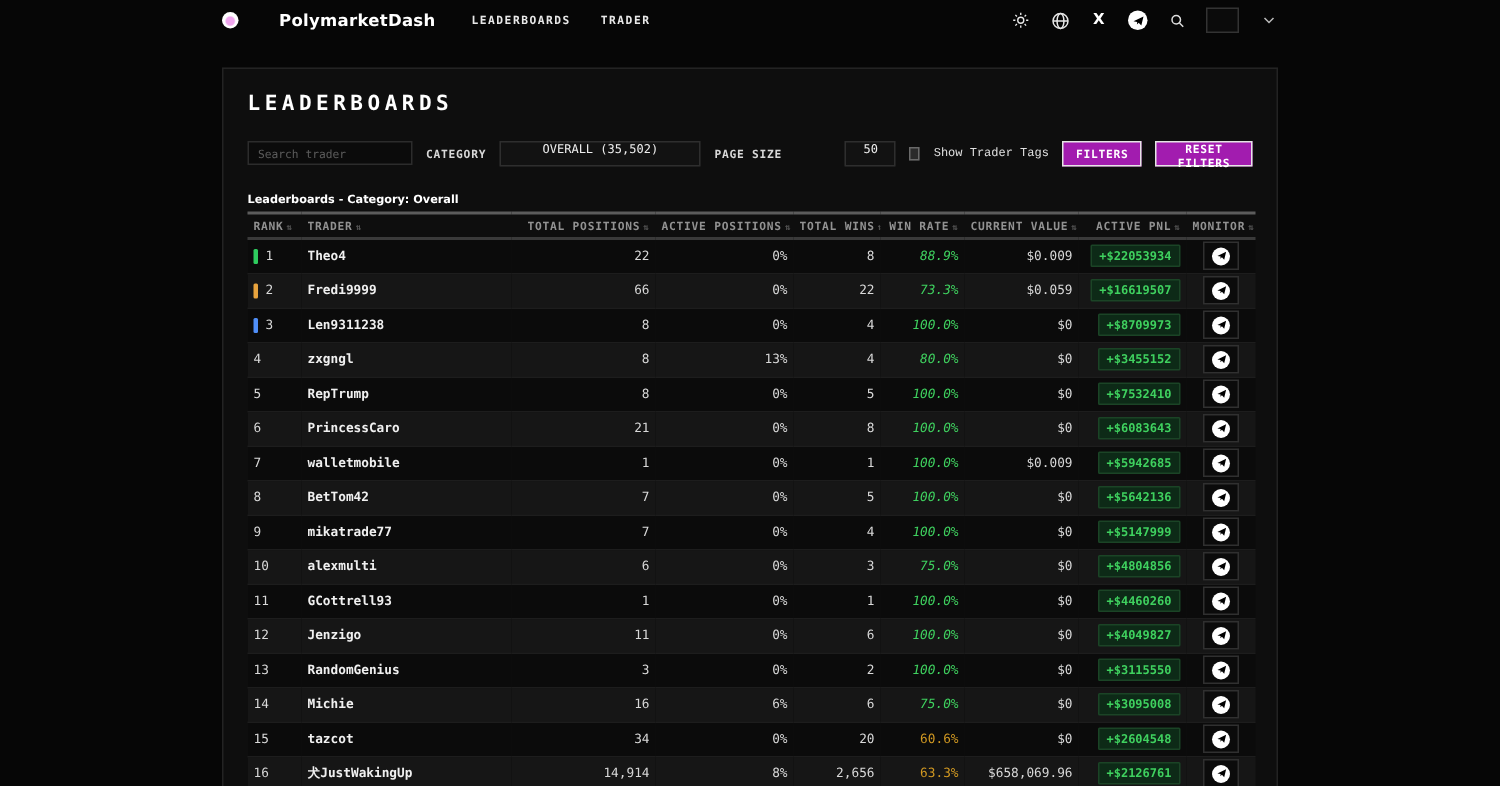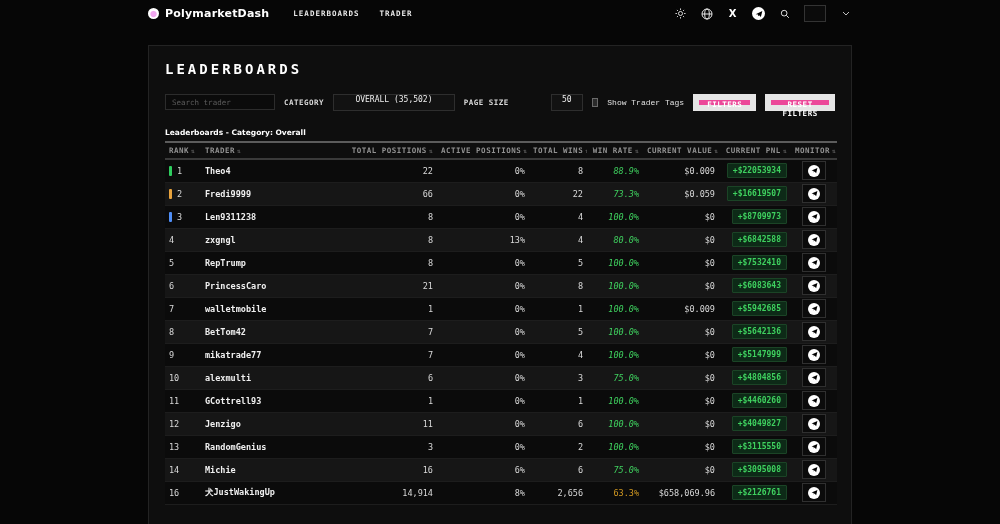--- a/index.html
+++ b/index.html
@@ -5,21 +5,21 @@
   * { margin:0; padding:0; box-sizing:border-box; }
   html,body { width:1000px; height:524px; overflow:hidden; }
   body { background:#060606; font-family:"DejaVu Sans Mono", monospace; color:#ddd; }
 
   
   .topbar { height:27px; display:flex; align-items:center; background:#060606; }
   .topbar-inner { display:flex; align-items:center; width:704px; margin:0 auto; }
   .brand { display:flex; align-items:center; gap:6px; margin-right:24px; }
   .logo { width:11px; height:11px; border-radius:50%;
           background:radial-gradient(circle at 50% 55%, #f0a6ee 0 32%, #ffffff 45% 100%); }
-  .brand-name { font-family:"DejaVu Sans", sans-serif; font-weight:bold; font-size:11px; color:#fff; letter-spacing:.2px; }
+  .brand-name { font-family:"DejaVu Sans", sans-serif; font-weight:bold; font-size:11px; color:#fff; letter-spacing:.2px;margin-left:21px; }
   .nav-links { display:flex; gap:20px; }
   .nav-link { font-size:7.5px; font-weight:bold; letter-spacing:1px; color:#e8e8e8; cursor:pointer; }
   .topbar-right { margin-left:auto; display:flex; align-items:center; gap:13px; }
   .tb-icon { width:13px; height:13px; display:flex; align-items:center; justify-content:center; color:#e8e8e8; cursor:pointer; }
   .x-glyph { font-family:"DejaVu Sans", sans-serif; font-weight:bold; font-size:10px; color:#fff; }
   .tg-circle { width:13px; height:13px; border-radius:50%; background:#fff; display:flex; align-items:center; justify-content:center; }
   .nav-search { width:142px; height:16px; background:#0b0b0b; border:1px solid #2e2e2e; color:#ddd;
                 font-family:"DejaVu Sans Mono", monospace; font-size:7.5px; padding:0 6px; outline:none; }
   .nav-search::placeholder { color:#5f5f5f; }
   .mini-box { width:22px; height:17px; border:1px solid #333; background:#0b0b0b; cursor:pointer; }
@@ -33,21 +33,21 @@
   .filter-search { width:110px; height:16px; background:#0b0b0b; border:1px solid #2c2c2c; color:#ddd;
                    font-family:"DejaVu Sans Mono", monospace; font-size:7.5px; padding:0 6px; outline:none; }
   .filter-search::placeholder { color:#5c5c5c; }
   .filter-label { font-size:7.5px; font-weight:bold; letter-spacing:.5px; color:#d8d8d8; white-space:nowrap; }
   .select { height:17px; background:#121212; border:1px solid #2e2e2e; display:flex; align-items:center;
             justify-content:space-between; padding:0 6px; gap:6px; font-size:8px; color:#eee; cursor:pointer; white-space:nowrap;flex-direction:column; }
   .select.category { width:182px; }
   .select.pagesize { width:42px;margin-left:33px; }
   .checkbox { width:9px; height:9px; background:#2b2b2b; border:1px solid #6a6a6a; cursor:pointer; }
   .check-label { font-size:8px; color:#e0e0e0; white-space:nowrap;font-family:Liberation Mono, monospace; }
-  .btn { height:17px; background:#ec4899; border:6px solid #e5e5e5; color:#fff; font-family:"DejaVu Sans Mono", monospace;
+  .btn { height:17px; background:#a21caf; border:1px solid #e5e5e5; color:#fff; font-family:"DejaVu Sans Mono", monospace;
          font-weight:bold; font-size:7.5px; letter-spacing:.5px; padding:0 8px; cursor:pointer; }
 
   .table-caption { margin-top:17px; margin-bottom:4px; font-family:"DejaVu Sans", sans-serif;
                    font-size:7.5px; font-weight:bold; color:#fff; }
 
   table { width:672px; border-collapse:collapse; table-layout:fixed; }
   thead tr { border-top:2px solid #5c5c5c; border-bottom:2px solid #3a3a3a; }
   th { font-size:7.5px; font-weight:bold; letter-spacing:.5px; color:#929292; padding:3px 4px; white-space:nowrap; overflow:hidden; }
   .sort-glyph { font-size:6px; color:#555; margin-left:2px; }
   td { padding:0 4px; height:23px; font-size:8.5px; color:#d9d9d9; white-space:nowrap; overflow:hidden; }
@@ -150,21 +150,21 @@
   <table>
     <thead>
         <tr id="header-row">
           <th class="al" style="width: 36px;"><span>RANK</span><span class="sort-glyph">⇅</span></th>
           <th class="al" style="width: 140px;"><span>TRADER</span><span class="sort-glyph">⇅</span></th>
           <th class="ar" style="width: 96px;"><span>TOTAL POSITIONS</span><span class="sort-glyph">⇅</span></th>
           <th class="ar" style="width: 92px;"><span>ACTIVE POSITIONS</span><span class="sort-glyph">⇅</span></th>
           <th class="ar" style="width: 58px;"><span>TOTAL WINS</span><span class="sort-glyph">⇅</span></th>
           <th class="ar" style="width: 56px;"><span>WIN RATE</span><span class="sort-glyph">⇅</span></th>
           <th class="ar" style="width: 76px;"><span>CURRENT VALUE</span><span class="sort-glyph">⇅</span></th>
-          <th class="ar" style="width: 72px;"><span>CURRENT PNL</span><span class="sort-glyph">⇅</span></th>
+          <th class="ar" style="width: 72px;"><span>ACTIVE PNL</span><span class="sort-glyph">⇅</span></th>
           <th class="ac" style="width: 46px;"><span>MONITOR</span><span class="sort-glyph">⇅</span></th>
         </tr>
       </thead>
     <tbody id="table-body">
         <tr>
           <td class="al">
             <span class="rank-cell">
               <span class="medal-bar" style="background:#2ecc5e"></span>
               <span>1</span>
             </span>
@@ -233,21 +233,21 @@
             <span class="rank-cell">
               <span>4</span>
             </span>
           </td>
           <td class="al"><span class="trader-name">zxgngl</span></td>
           <td class="ar">8</td>
           <td class="ar">13%</td>
           <td class="ar">4</td>
           <td class="ar wr-green">80.0%</td>
           <td class="ar">$0</td>
-          <td class="ar"><span class="pnl-badge">+$6842588</span></td>
+          <td class="ar"><span class="pnl-badge">+$3455152</span></td>
           <td class="ac"><span class="monitor-btn">
               <span class="monitor-circle">
                 <svg width="7" height="7" viewBox="0 0 12 12">
                   <path d="M1 6.2 L11 1.5 L8.8 10.5 L6.2 7.8 L4.4 9.4 L4.7 6.9 Z" fill="#000"></path>
                 </svg>
               </span>
             </span></td>
         </tr>
         <tr>
           <td class="al">
@@ -444,20 +444,41 @@
               <span>14</span>
             </span>
           </td>
           <td class="al"><span class="trader-name">Michie</span></td>
           <td class="ar">16</td>
           <td class="ar">6%</td>
           <td class="ar">6</td>
           <td class="ar wr-green">75.0%</td>
           <td class="ar">$0</td>
           <td class="ar"><span class="pnl-badge">+$3095008</span></td>
+          <td class="ac"><span class="monitor-btn">
+              <span class="monitor-circle">
+                <svg width="7" height="7" viewBox="0 0 12 12">
+                  <path d="M1 6.2 L11 1.5 L8.8 10.5 L6.2 7.8 L4.4 9.4 L4.7 6.9 Z" fill="#000"></path>
+                </svg>
+              </span>
+            </span></td>
+        </tr>
+        <tr>
+          <td class="al">
+            <span class="rank-cell">
+              <span>15</span>
+            </span>
+          </td>
+          <td class="al"><span class="trader-name">tazcot</span></td>
+          <td class="ar">34</td>
+          <td class="ar">0%</td>
+          <td class="ar">20</td>
+          <td class="ar wr-amber">60.6%</td>
+          <td class="ar">$0</td>
+          <td class="ar"><span class="pnl-badge">+$2604548</span></td>
           <td class="ac"><span class="monitor-btn">
               <span class="monitor-circle">
                 <svg width="7" height="7" viewBox="0 0 12 12">
                   <path d="M1 6.2 L11 1.5 L8.8 10.5 L6.2 7.8 L4.4 9.4 L4.7 6.9 Z" fill="#000"></path>
                 </svg>
               </span>
             </span></td>
         </tr>
         <tr>
           <td class="al">

